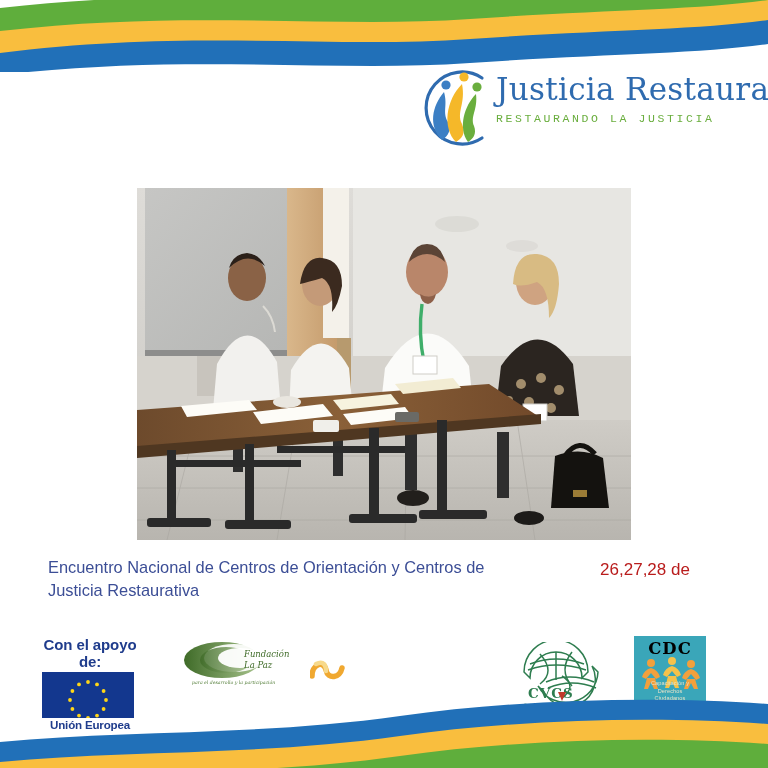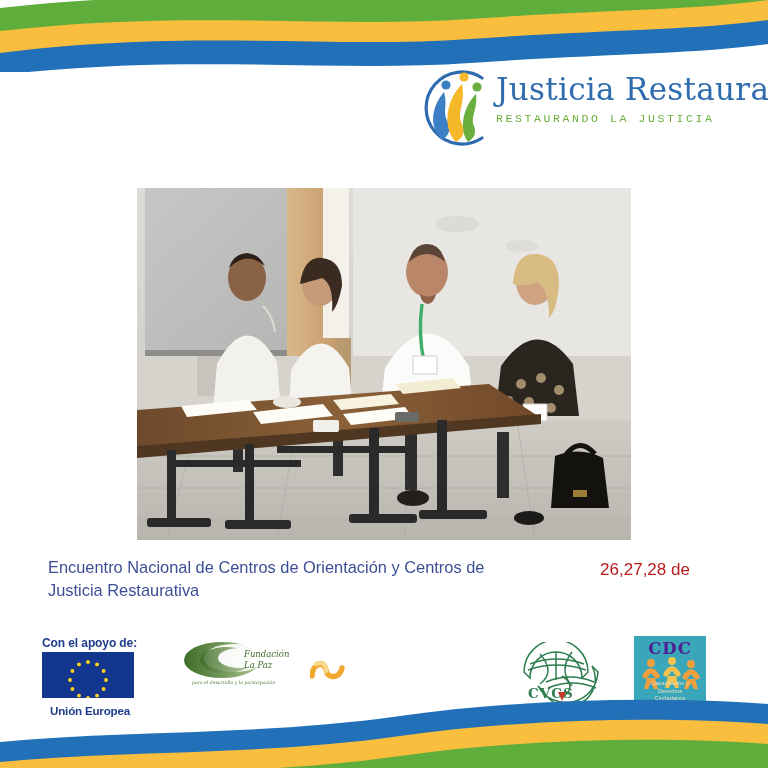--- a/index.html
+++ b/index.html
@@ -46,38 +46,38 @@
     position:absolute;left:556px;top:558px;width:178px;
     text-align:center;color:#b91c1c;font-size:17px;line-height:1.45;
   }
 
   
   .sponsors{position:absolute;left:0;top:624px;width:768px;height:88px;}
   .sp{position:absolute;}
 
   .eu{left:42px;top:12px;width:96px;}
   .eu-label{
-    font-size:12px;color:#1F3C8C;font-weight:bold;
+    font-size:15px;color:#1F3C8C;font-weight:bold;text-align:center;
     margin-bottom:2px;letter-spacing:-.1px;
   }
   .eu-flag{width:92px;height:46px;background:#13378E;position:relative;}
   .eu-name{
     font-size:11.6px;color:#1F3C8C;font-weight:bold;text-align:center;
-    margin-top:6px;letter-spacing:-.2px;
+    margin-top:0;letter-spacing:-.2px;
   }
 
   .flp{left:182px;top:14px;width:112px;height:52px;}
   .pmm{left:310px;top:34px;width:172px;height:28px;}
   .cvcs{left:518px;top:18px;width:86px;height:66px;}
   .cdc{left:634px;top:12px;width:76px;height:74px;}
 
   .cdc-box{width:72px;height:70px;background:#3AA6B9;position:relative;}
   .cdc-title{
     position:absolute;left:0;top:3px;width:72px;text-align:center;
-    color:#4c1d95;font-size:16.5px;font-weight:bold;letter-spacing:1px;
+    color:#000000;font-size:16.5px;font-weight:bold;letter-spacing:1px;
     font-family:"DejaVu Serif", serif;
   }
   .cdc-sub{
     position:absolute;left:0;bottom:3px;width:72px;text-align:center;
     color:#E9E3C8;font-size:5.6px;line-height:1.35;letter-spacing:.1px;
   }
 
   .pmm-word{
     font-size:15.5px;font-weight:bold;color:#1A1A1A;letter-spacing:-.45px;
     white-space:nowrap;

